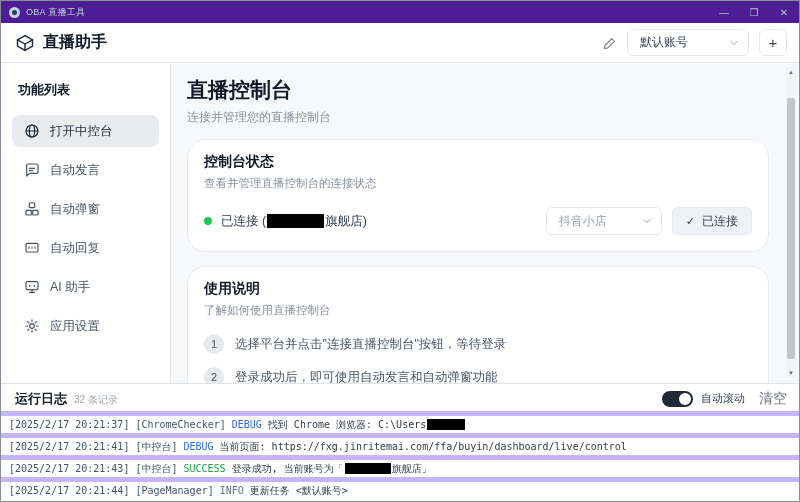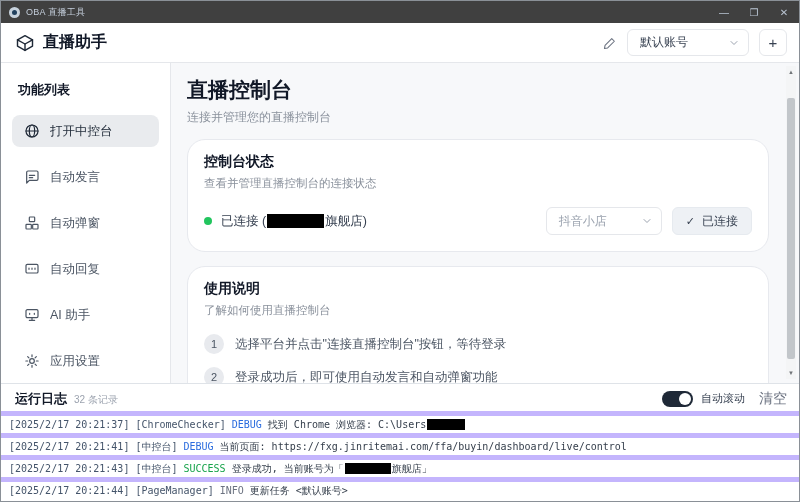--- a/index.html
+++ b/index.html
@@ -2,21 +2,21 @@
 <html><head>
 <meta charset="utf-8">
 <style>
   * { margin:0; padding:0; box-sizing:border-box; }
   html,body { background:#e9ebee; }
   body { font-family:"Liberation Sans", sans-serif; }
   .window { width:800px; height:502px; background:#fff; border:1px solid #8a9097;
             display:flex; flex-direction:column; overflow:hidden; }
 
   
-  .titlebar { height:22px; background:#404040; display:flex; align-items:center;
+  .titlebar { height:22px; background:#4c1d95; display:flex; align-items:center;
               justify-content:space-between; padding-left:8px; flex:0 0 auto; }
   .tb-left { display:flex; align-items:center; gap:6px; }
   .tb-appicon { width:11px; height:11px; border-radius:50%; background:#c7d2dd;
                 position:relative; }
   .tb-appicon::after { content:""; position:absolute; left:3px; top:3px; width:5px; height:5px;
                 border-radius:50%; background:#20405e; }
   .tb-title { color:#c4cedb; font-size:9px; letter-spacing:.3px; }
   .tb-controls { display:flex; height:100%; }
   .tb-btn { width:30px; height:100%; display:flex; align-items:center; justify-content:center;
             color:#b9c4d2; font-size:10px; cursor:default; }
@@ -36,21 +36,21 @@
   .select.account { width:122px; height:27px; }
   .plus-btn { width:28px; height:27px; border:1px solid #e5e7eb; border-radius:6px; background:#fff;
               font-size:15px; color:#374151; display:flex; align-items:center; justify-content:center; }
 
   
   .body { flex:1 1 auto; display:flex; min-height:0; }
   .sidebar { width:170px; flex:0 0 auto; border-right:1px solid #e5e7eb; background:#fff;
              padding:16px 11px 0; }
   .sidebar-title { font-size:13px; font-weight:bold; color:#111827; margin:2px 6px 16px; }
   .nav-item { display:flex; align-items:center; gap:10px; height:32px; padding:0 12px;
-              border-radius:8px; color:#4b5563; font-size:12.5px; margin-bottom:14px; cursor:default; }
+              border-radius:8px; color:#4b5563; font-size:12.5px; margin-bottom:7px; cursor:default; }
   .nav-item svg { color:#42engte; }
   .nav-item svg { color:#4b5563; flex:0 0 auto; }
   .nav-item.active { background:#e9ebee; color:#1f2937; }
   .nav-item.active svg { color:#1f2937; }
 
   .main { flex:1 1 auto; background:#f7f8fa; padding:13px 30px 0 16px; position:relative; overflow:hidden; }
   .page-title { font-size:21px; font-weight:bold; color:#111827; margin-bottom:5px; }
   .page-sub { font-size:12px; color:#8a919c; margin-bottom:13px; }
   .card { background:#fff; border:1px solid #e7e9ee; border-radius:18px; padding:13px 16px 16px; margin-bottom:14px; }
   .card-title { font-size:14px; font-weight:bold; color:#111827; margin-bottom:5px; }

